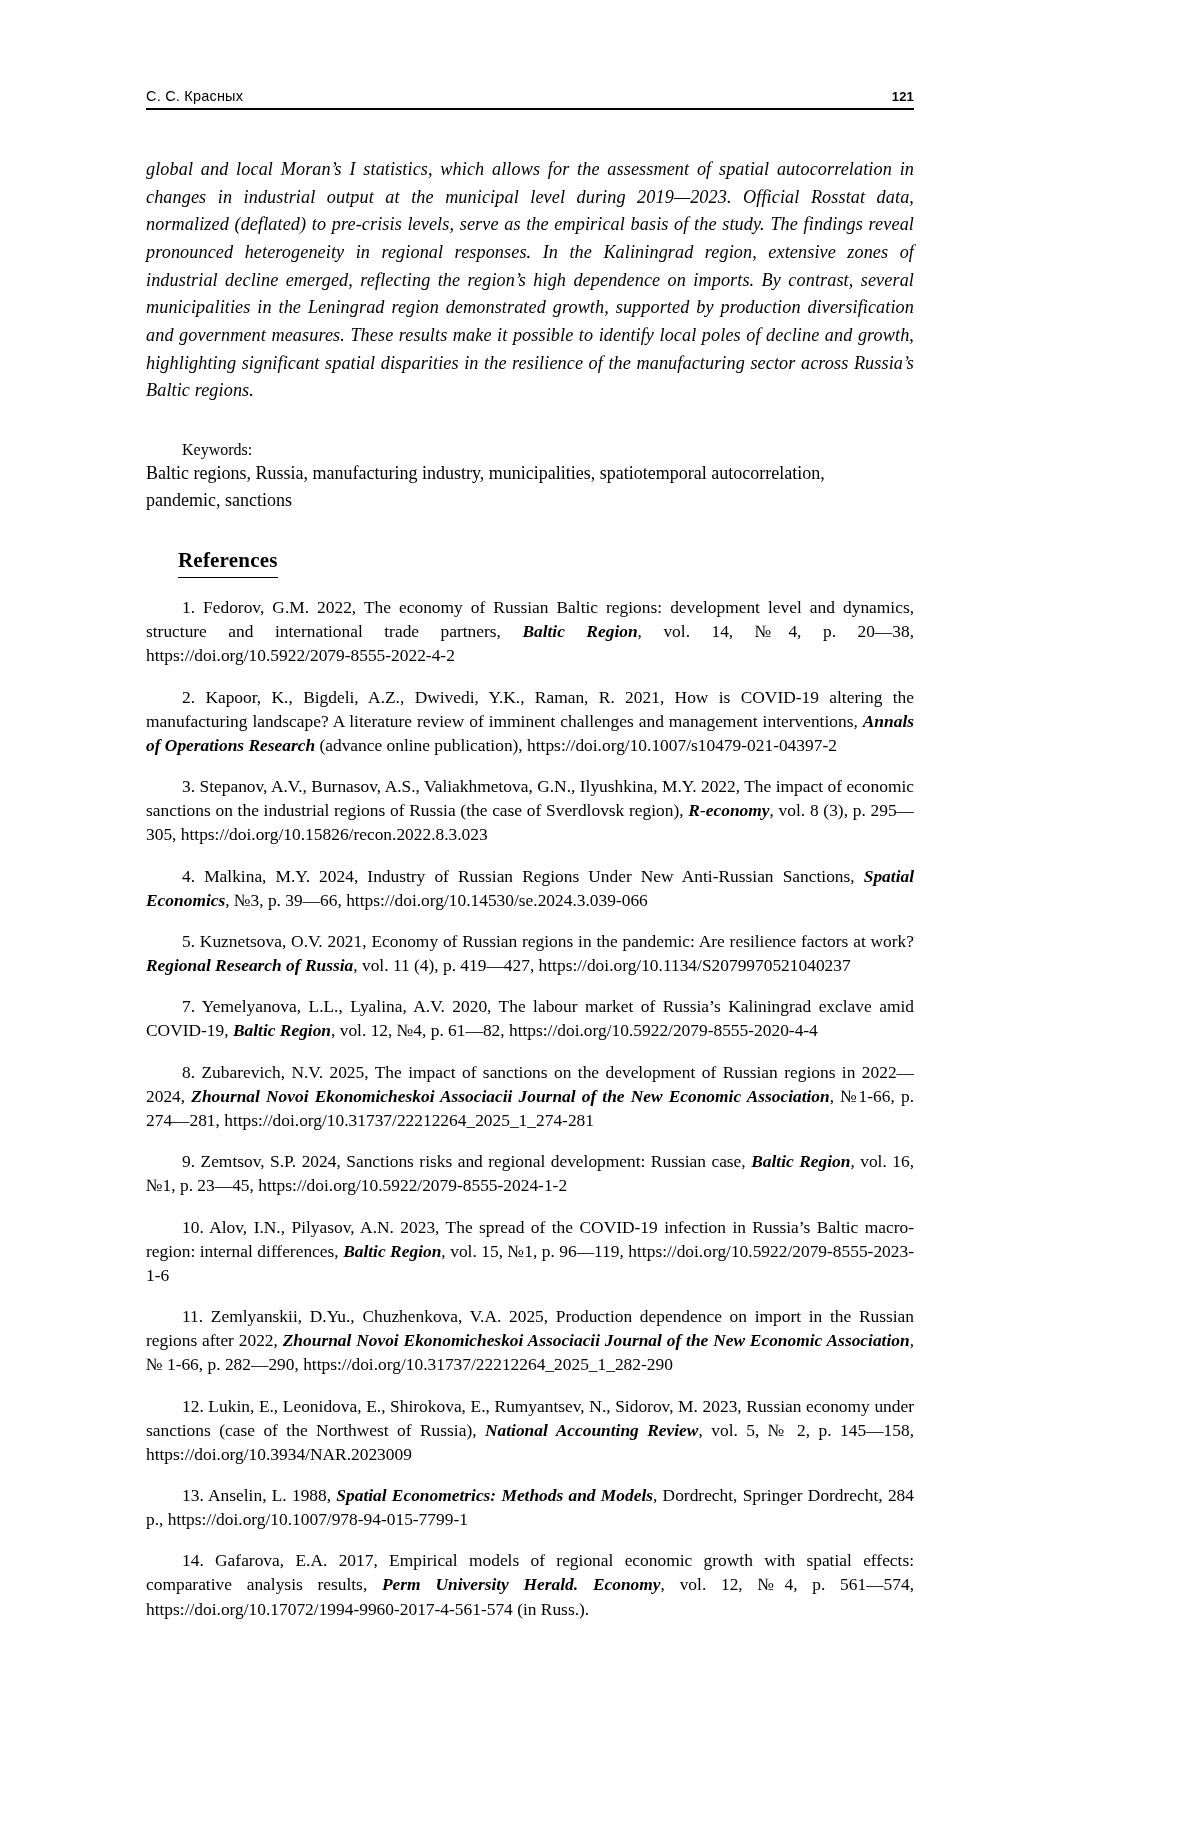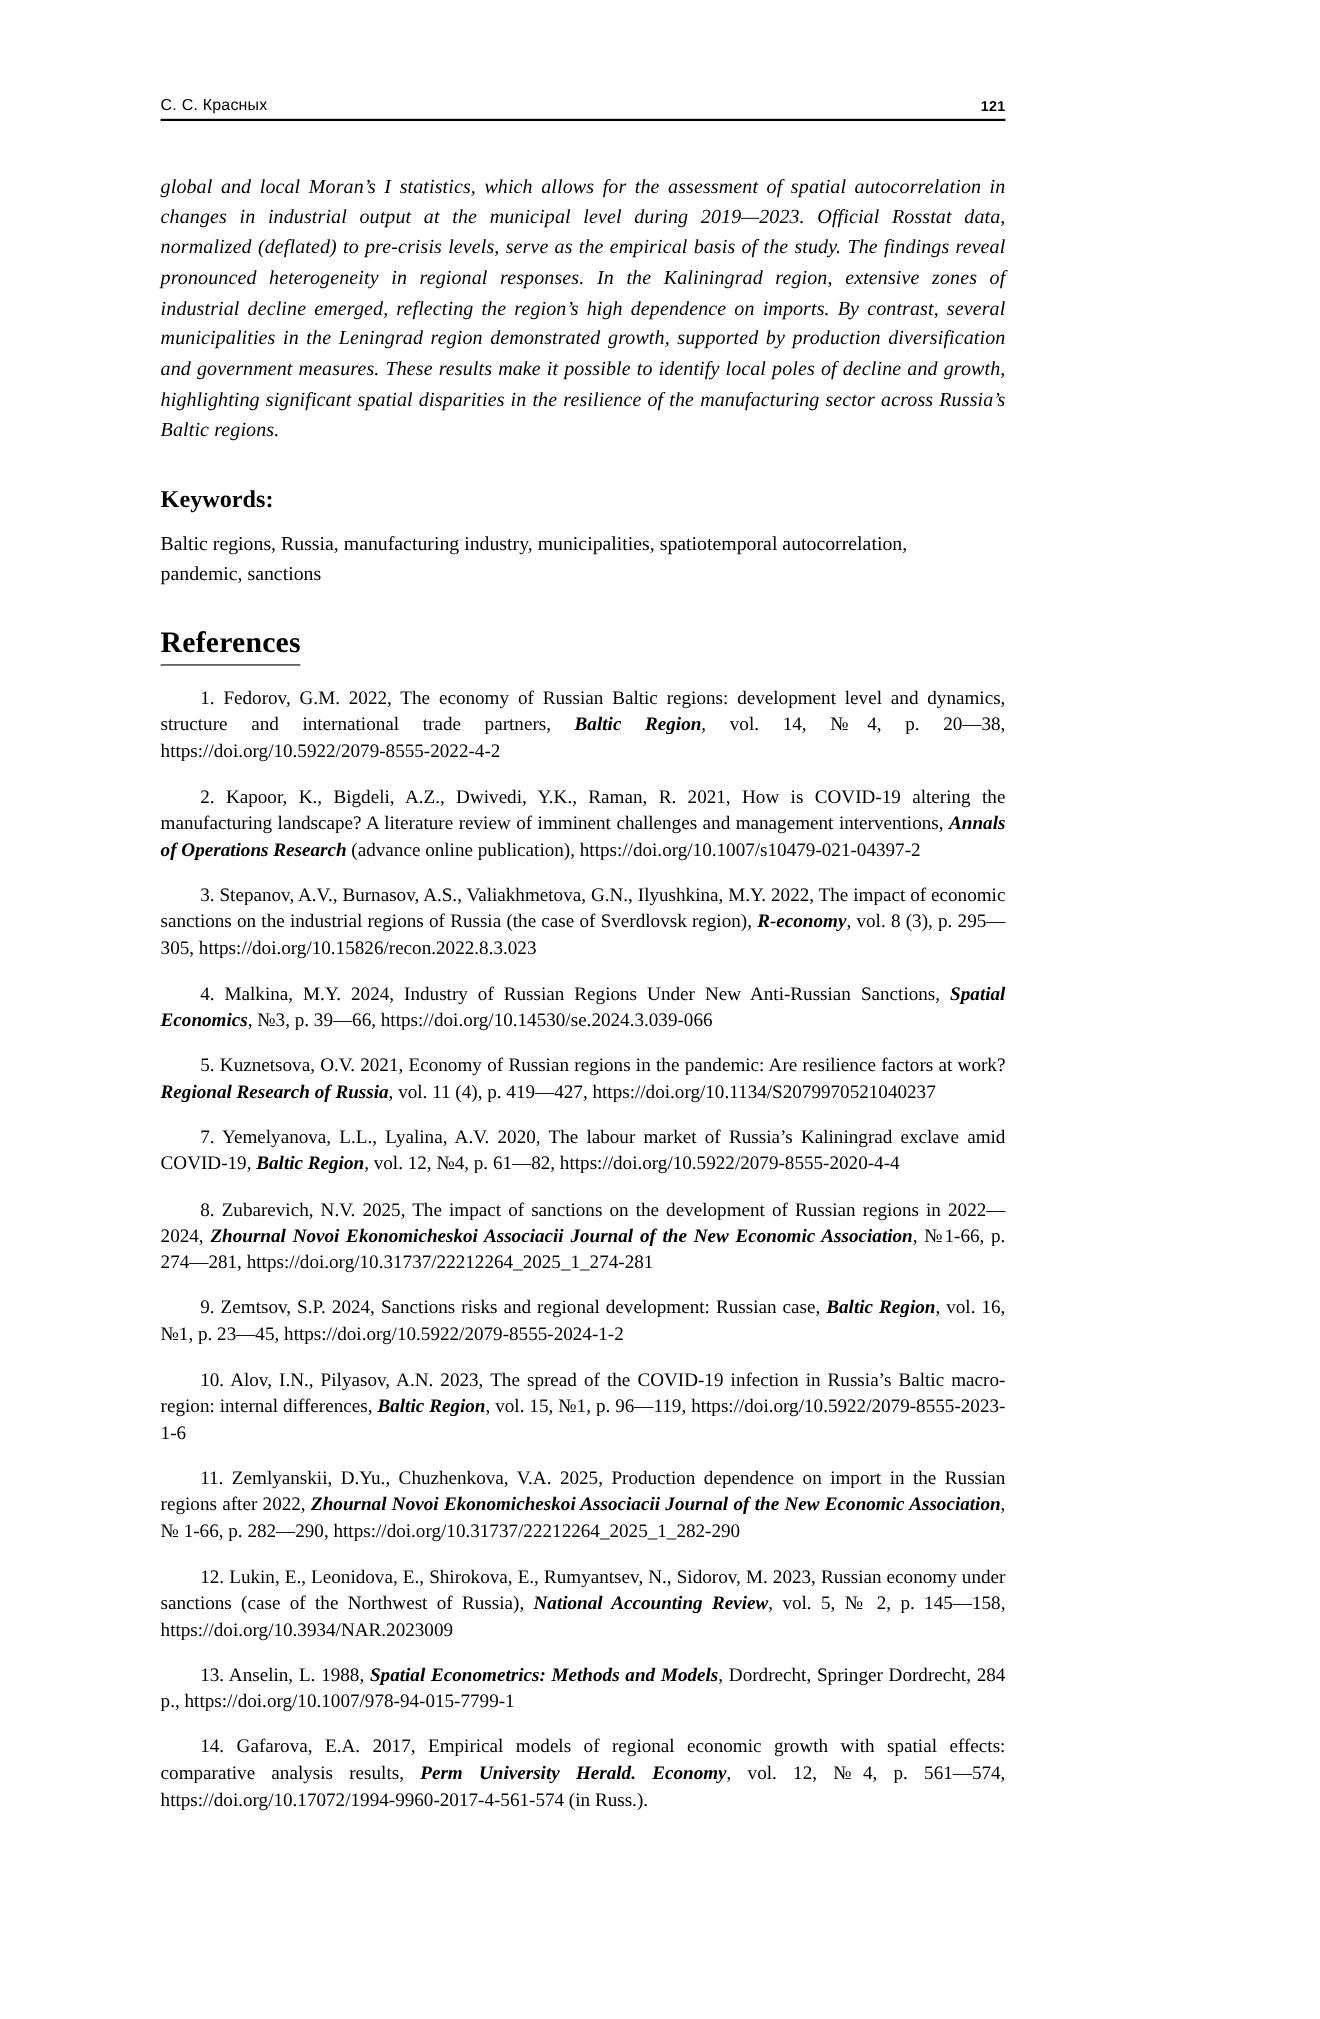--- a/index.html
+++ b/index.html
@@ -58,39 +58,41 @@
     line-height: 1.52;
     text-align: justify;
     text-justify: inter-word;
     letter-spacing: 0.1px;
   }
 
   
   .kw-title {
     margin-top: 36px;
     font-family: "Liberation Serif", serif;
-    font-weight: 700;
-    font-size: 22px;
+    font-weight: 400;
+    font-size: 16px;
+    margin-left: 36px;
   }
   .kw-body {
-    margin-top: 14px;
+    margin-top: 1px;
     font-size: 18px;
     line-height: 1.5;
     max-width: 700px;
   }
 
   
   .ref-head {
     margin-top: 34px;
     display: inline-block;
     font-weight: 700;
-    font-size: 27px;
+    font-size: 21px;
     letter-spacing: 0.2px;
     padding-bottom: 4px;
     border-bottom: 1.6px solid #000;
+    margin-left: 32px;
   }
 
   
   .reflist {
     margin-top: 12px;
     font-size: 17.4px;
     line-height: 1.38;
     text-align: justify;
     text-justify: inter-word;
   }

